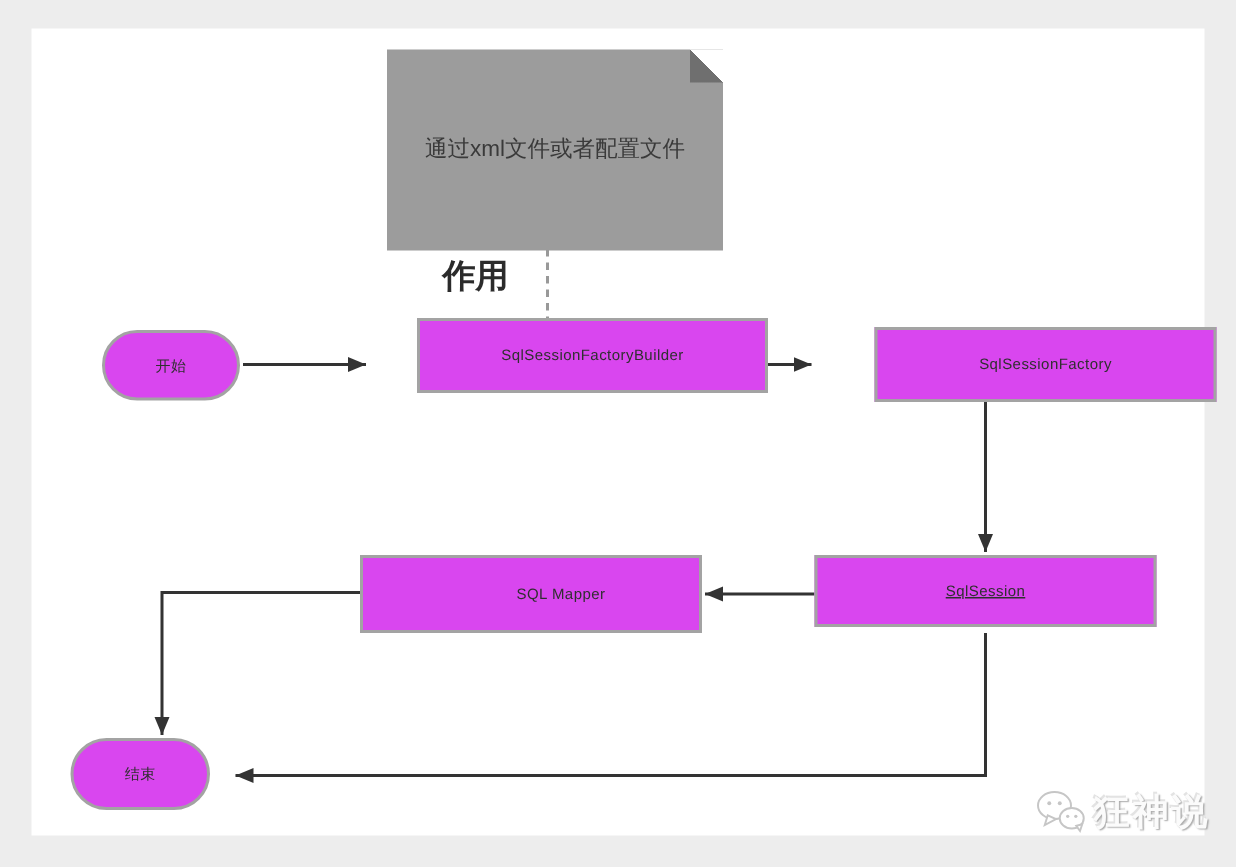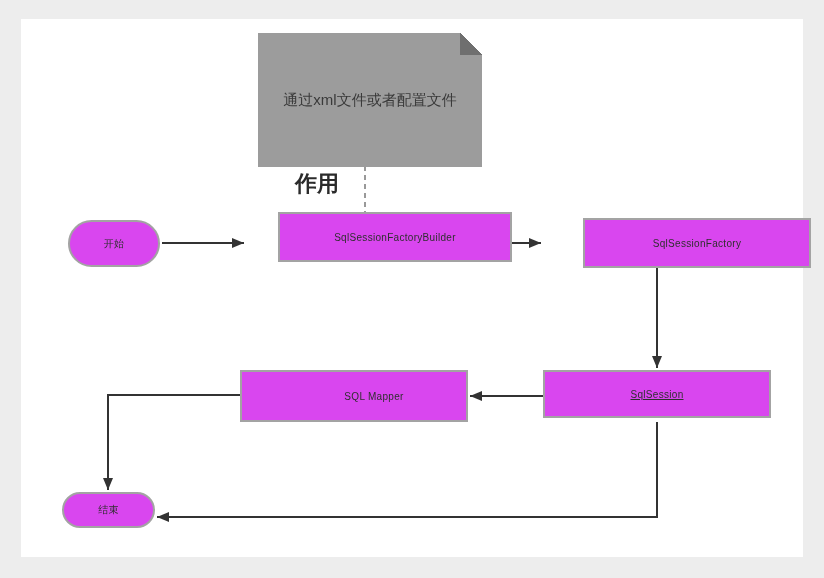--- a/index.html
+++ b/index.html
@@ -133,18 +133,37 @@
   </div>
 
   <div class="node" style="left:543px; top:370px; width:228px; height:48px;text-decoration:underline;">
     <span>SqlSession</span>
   </div>
 
   <div class="node" style="left:240px; top:370px; width:228px; height:52px;padding-left:40px;">
     <span>SQL Mapper</span>
   </div>
 
-  <div class="node stadium" style="left:62px; top:492px; width:93px; height:36px;">
+  <div class="node stadium" style="left:47px; top:492px; width:93px; height:48px;">
     <span>结束</span>
   </div>
 
+  <div class="watermark">
+    <span style="display:inline-block; line-height:0;">
+      <svg width="34" height="30" viewBox="0 0 34 30" xmlns="http://www.w3.org/2000/svg">
+        <g fill="#ffffff" stroke="#c6c6c6" stroke-width="1.3">
+          <ellipse cx="13" cy="11" rx="11" ry="9"></ellipse>
+          <path d="M6.5 24 L8.5 17.5 L14 20 Z"></path>
+          <ellipse cx="24.5" cy="19.5" rx="8" ry="6.8"></ellipse>
+          <path d="M30 28 L27.5 24.5 L31.5 23.5 Z"></path>
+        </g>
+        <g fill="#c6c6c6">
+          <circle cx="9.5" cy="9.5" r="1.3"></circle>
+          <circle cx="16.5" cy="9.5" r="1.3"></circle>
+          <circle cx="21.8" cy="18.2" r="1.1"></circle>
+          <circle cx="27.2" cy="18.2" r="1.1"></circle>
+        </g>
+      </svg>
+    </span>
+    <span class="watermark-text">狂神说</span>
+  </div>
 
 </div>
 
 </body></html>

